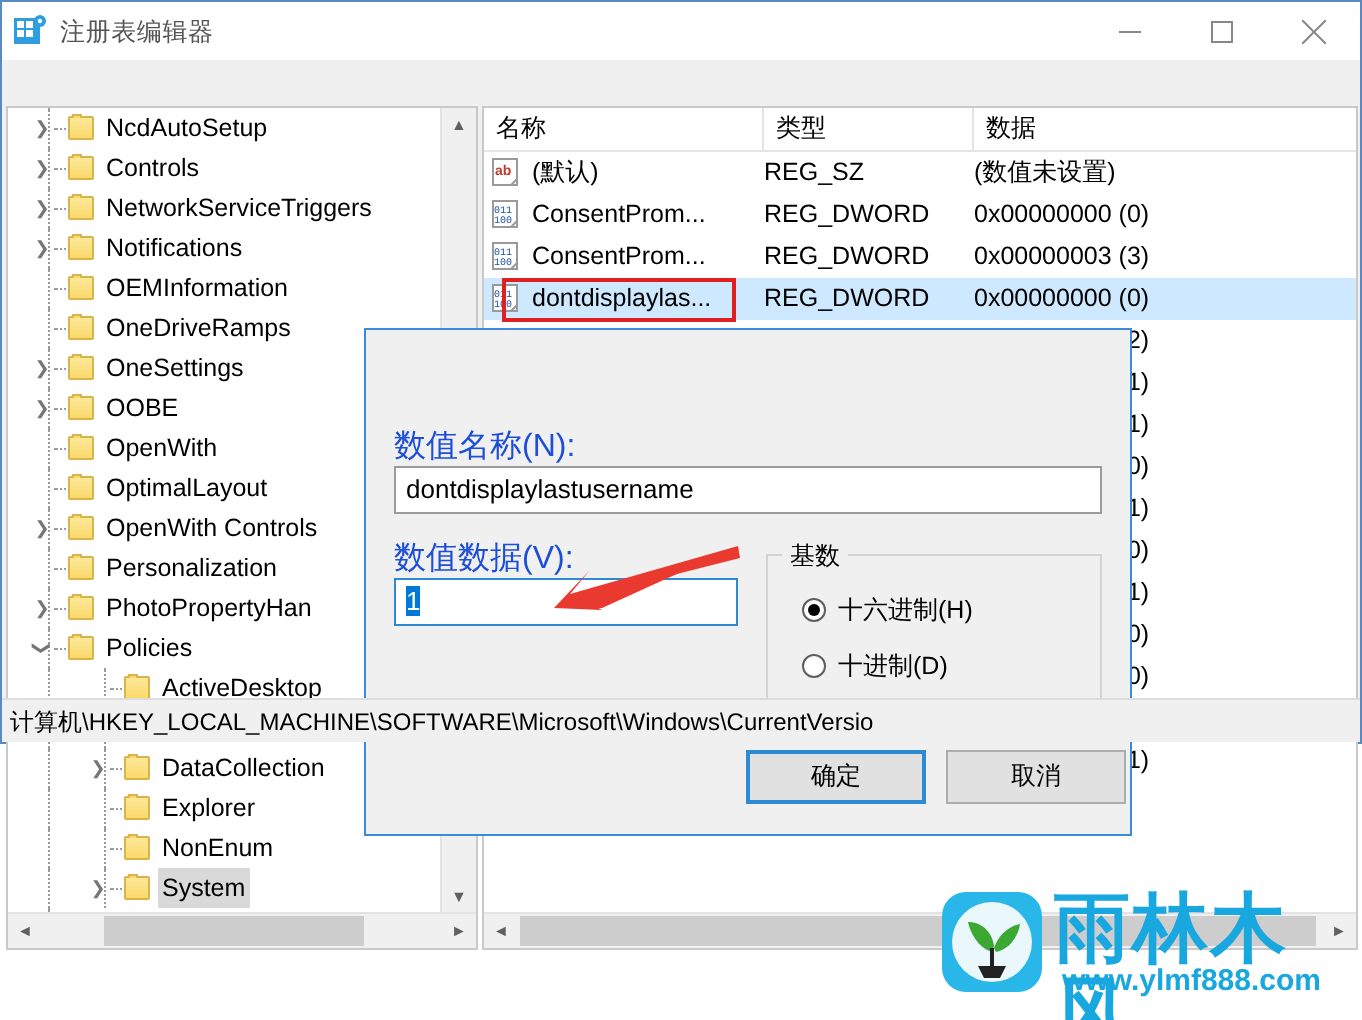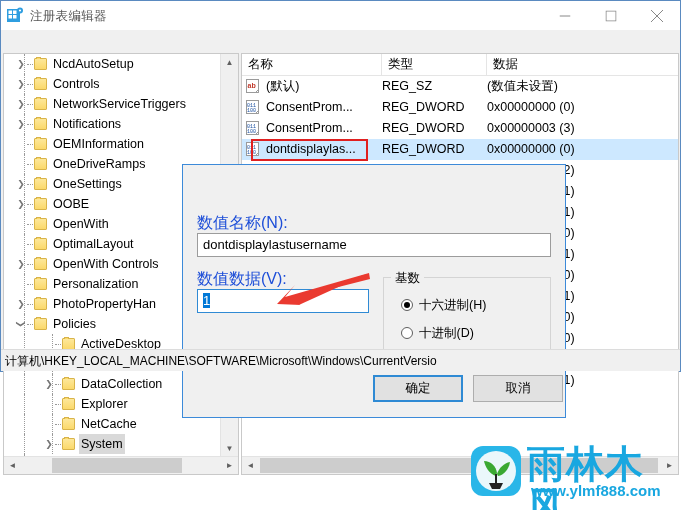--- a/index.html
+++ b/index.html
@@ -281,21 +281,21 @@
           <div class="tdots" style="left: 48px; top: 0px; height: 20px;"></div>
           <div class="tdash" style="left: 51px;"></div>
           <div class="tfolder" style="left: 58px;"></div>
           <div class="tlabel" style="left: 75px;">Explorer</div>
         </div>
         <div class="trow" style="top: 360px; position: absolute; left: 0px; width: 218px;">
           <div class="tdots" style="left: 20px; top: 0px; height: 20px;"></div>
           <div class="tdots" style="left: 48px; top: 0px; height: 20px;"></div>
           <div class="tdash" style="left: 51px;"></div>
           <div class="tfolder" style="left: 58px;"></div>
-          <div class="tlabel" style="left: 75px;">NetCache</div>
+          <div class="tlabel" style="left: 75px;">NonEnum</div>
         </div>
         <div class="trow sel" style="top: 380px; position: absolute; left: 0px; width: 218px;">
           <div class="tdots" style="left: 20px; top: 0px; height: 20px;"></div>
           <div class="tdots" style="left: 48px; top: 0px; height: 20px;"></div>
           <div class="tarrow" style="left: 40px;">❯</div>
           <div class="tdash" style="left: 51px;"></div>
           <div class="tfolder" style="left: 58px;"></div>
           <div class="tlabel" style="left: 75px;">System</div>
         </div>
         <div class="trow" style="top: 400px; position: absolute; left: 0px; width: 218px;">

